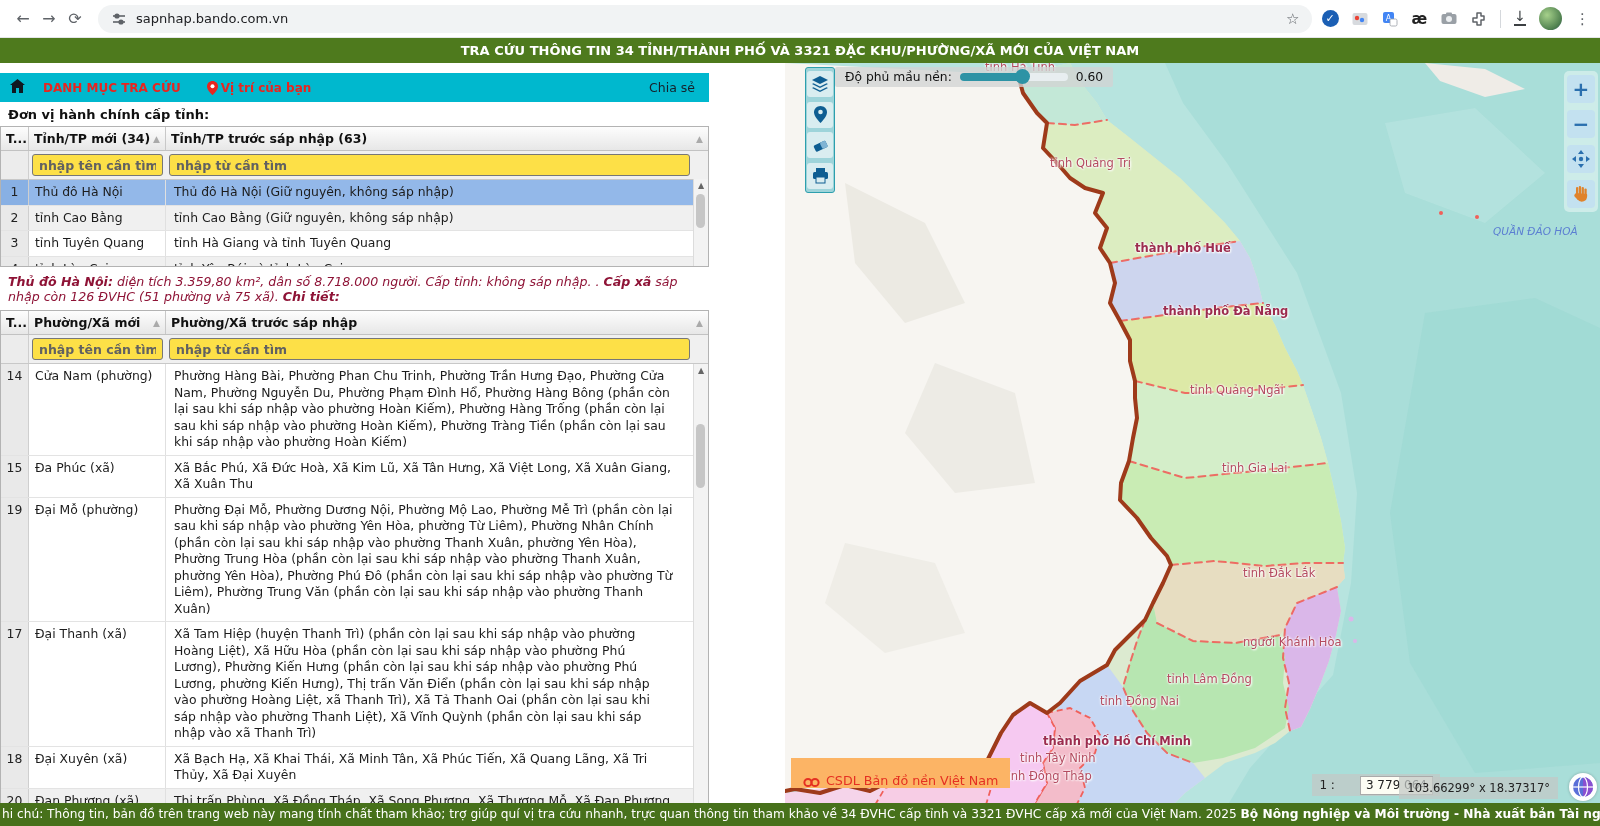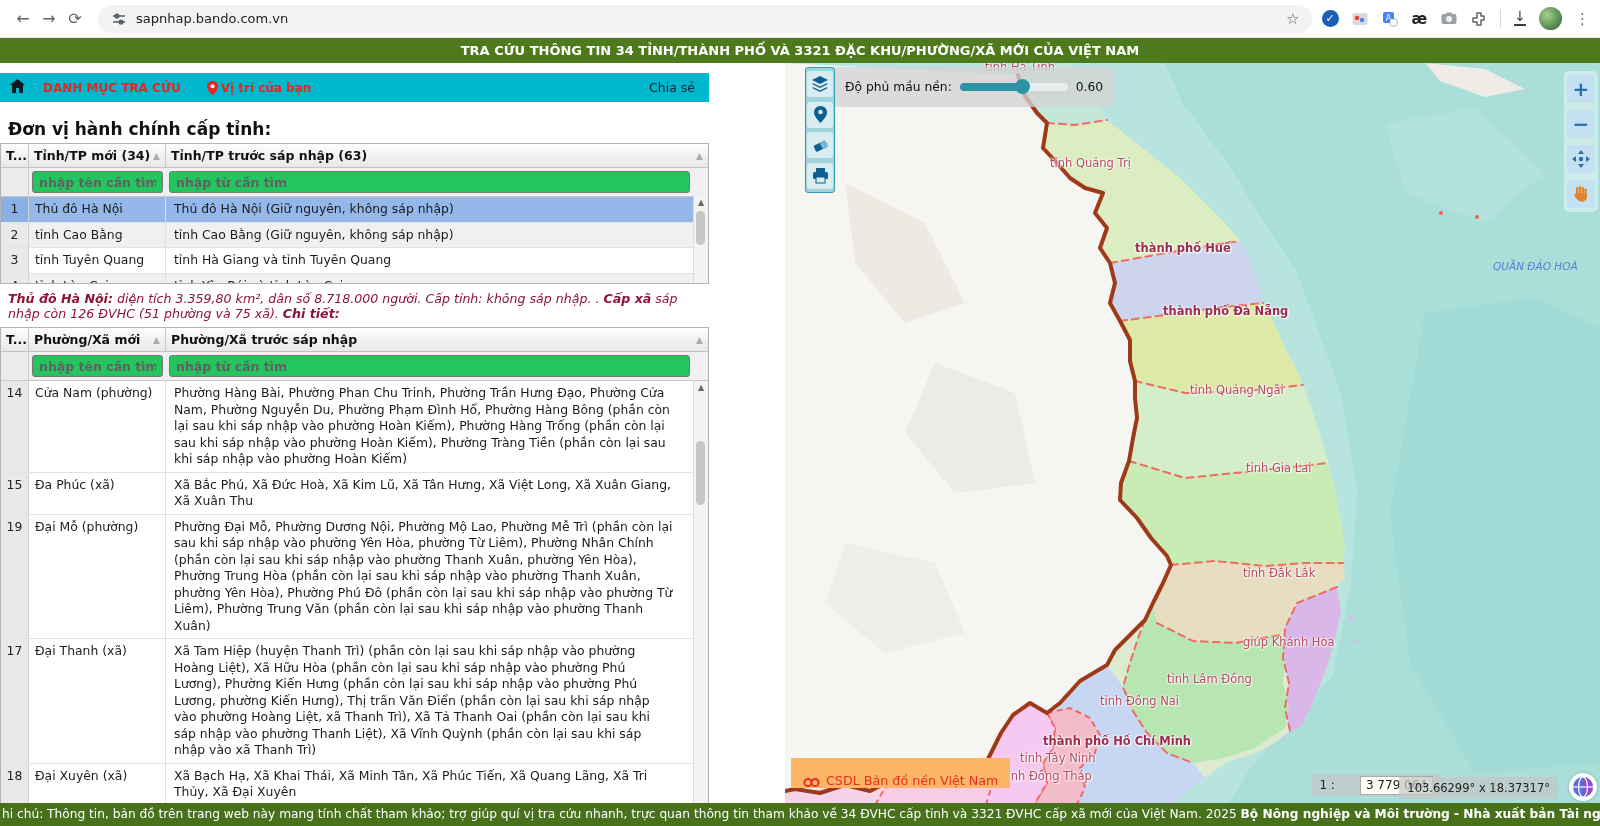--- a/index.html
+++ b/index.html
@@ -33,38 +33,38 @@
   
   .left-panel{position:absolute;left:0;top:73px;width:709px;height:740px;background:#fff;overflow:hidden;}
   .map-panel{position:absolute;left:785px;top:63px;width:815px;height:763px;background:#b7e4df;overflow:hidden;}
 
   
   .subnav{height:29px;background:#00b8ce;display:flex;align-items:center;padding:0 10px;gap:8px;}
   .subnav .menu{color:#e8251f;font-weight:bold;font-size:12px;margin-left:10px;}
   .subnav .loc{color:#e8251f;font-weight:bold;font-size:12px;margin-left:18px;display:flex;align-items:center;gap:3px;}
   .subnav .share{margin-left:auto;color:#15212b;font-size:12.5px;margin-right:4px;}
 
-  .section-heading{padding:17px 8px 4px;font-weight:bold;font-size:17px;color:#111;}
+  .section-heading{padding:5px 8px 4px;font-weight:bold;font-size:13px;color:#111;}
 
   
   .gtable{border:1px solid #b3b3b3;margin:0 0 0 0;position:relative;overflow:hidden;background:#fff;}
   .t1{height:139px;}
   .thead{display:flex;background:linear-gradient(#fdfdfd,#e7e7e7);border-bottom:1px solid #c2c2c2;
     font-weight:bold;font-size:12.5px;color:#111;height:23px;align-items:center;}
   .thead .hc{display:flex;align-items:center;height:100%;box-sizing:border-box;padding:0 5px;}
   .hc-num{width:28px;flex:0 0 28px;border-right:1px solid #c8c8c8;justify-content:flex-start;overflow:hidden;}
   .hc-new{width:137px;flex:0 0 137px;border-right:1px solid #c8c8c8;justify-content:space-between;}
   .hc-old{flex:1;justify-content:space-between;padding-right:20px;}
   .sort{color:#aaa;font-size:9px;}
   .tfilter{display:flex;height:28px;background:#f0f0f0;border-bottom:1px solid #c8c8c8;align-items:center;}
   .fc-num{width:28px;flex:0 0 28px;height:100%;background:#ececec;border-right:1px solid #cfcfcf;box-sizing:border-box;}
   .fc-new{width:137px;flex:0 0 137px;padding:2px 3px;box-sizing:border-box;}
   .fc-old{flex:1;padding:2px 3px 2px 3px;box-sizing:border-box;padding-right:18px;}
   .tfilter input{width:100%;height:22px;border:1px solid #777;border-radius:3px;box-sizing:border-box;
-    font-family:inherit;font-size:12.5px;font-weight:bold;color:#444;padding:0 6px;background:#22c55e;}
+    font-family:inherit;font-size:12.5px;font-weight:bold;color:#444;padding:0 6px;background:#fde047;}
   .tfilter input::placeholder{color:#616161;opacity:1;}
   .tbody{position:relative;}
   .trow{display:flex;border-bottom:1px solid #e3e3e3;font-size:12.4px;color:#1c1c1c;background:#fff;}
   .trow.alt{background:#f0f0f0;}
   .trow.sel{background:#93b8e9;}
   .trow.sel .cn{background:#88b0e4;}
   .cn{width:28px;flex:0 0 28px;background:#e9e9e9;border-right:1px solid #cfcfcf;display:flex;
     justify-content:center;align-items:flex-start;padding-top:4px;box-sizing:border-box;color:#222;}
   .cnew{width:137px;flex:0 0 137px;padding:4px 6px;border-right:1px solid #e0e0e0;box-sizing:border-box;}
   .cold{flex:1;padding:4px 8px;line-height:1.33;box-sizing:border-box;padding-right:20px;}
@@ -91,21 +91,21 @@
   .mlbl{position:absolute;font-size:11.5px;color:#b44b60;white-space:nowrap;
     text-shadow:0 0 3px #fff,0 0 2px #fff,1px 1px 2px #fff;z-index:5;}
   .mlbl.city{font-weight:bold;color:#9c2c4e;}
   .mlbl.sea{color:#5b7ed2;font-style:italic;font-size:10.5px;text-shadow:none;}
 
   .map-toolbar{position:absolute;left:20px;top:4px;width:30px;height:126px;background:rgba(150,208,216,.92);
     border:1px solid #2d9fae;border-radius:3px;display:flex;flex-direction:column;align-items:center;
     justify-content:space-between;padding:3px 0;box-sizing:border-box;z-index:10;}
   .mtb-btn{width:26px;height:26px;background:#d9edf0;border-radius:3px;display:flex;align-items:center;justify-content:center;}
 
-  .opacity-ctl{position:absolute;left:50px;top:4px;height:40px;background:rgba(210,212,212,.78);border-radius:2px;
+  .opacity-ctl{position:absolute;left:50px;top:4px;height:20px;background:rgba(210,212,212,.78);border-radius:2px;
     display:flex;align-items:center;gap:8px;padding:0 10px;z-index:10;}
   .opacity-ctl .lbl{font-size:12.3px;color:#111;}
   .slider{position:relative;width:108px;height:8px;border-radius:4px;background:#e8eef0;}
   .slider .fill{position:absolute;left:0;top:0;height:8px;width:62px;border-radius:4px;background:#2d93a5;}
   .slider .knob{position:absolute;left:55px;top:-4px;width:15px;height:15px;border-radius:50%;background:#2d93a5;}
   .opacity-ctl .val{font-size:12.3px;color:#111;}
 
   .zoom-ctl{position:absolute;right:2px;top:8px;width:34px;background:rgba(255,255,255,.42);border-radius:5px;
     display:flex;flex-direction:column;align-items:center;gap:7px;padding:4px 0;z-index:10;}
   .z-btn{width:28px;height:28px;border-radius:4px;background:#c3e1f0;color:#2a6fae;font-size:20px;font-weight:bold;
@@ -378,25 +378,25 @@
       <circle cx="566" cy="556" r="2.5" fill="#dab7e9"></circle>
       <circle cx="570" cy="578" r="2" fill="#dab7e9"></circle>
       <circle cx="656" cy="150" r="2" fill="#f0605a"></circle>
       <circle cx="692" cy="154" r="2" fill="#f0605a"></circle>
     </svg>
 
     <div class="mlbl" style="left:200px;top:-3px;">tỉnh Hà Tĩnh</div>
     <div class="mlbl" style="left:265px;top:93px;">tỉnh Quảng Trị</div>
     <div class="mlbl city" style="left:350px;top:178px;">thành phố Huế</div>
     <div class="mlbl city" style="left:378px;top:241px;">thành phố Đà Nẵng</div>
-    <div class="mlbl sea" style="left:708px;top:162px;margin-top:35px;">QUẦN ĐẢO HOÀ</div>
+    <div class="mlbl sea" style="left:708px;top:162px;">QUẦN ĐẢO HOÀ</div>
     <div class="mlbl" style="left:405px;top:320px;">tỉnh Quảng Ngãi</div>
-    <div class="mlbl" style="left:437px;top:398px;margin-left:24px;">tỉnh Gia Lai</div>
+    <div class="mlbl" style="left:437px;top:398px;">tỉnh Gia Lai</div>
     <div class="mlbl" style="left:442px;top:503px;margin-left:16px;">tỉnh Đắk Lắk</div>
-    <div class="mlbl" style="left:458px;top:572px;">giúp Khánh Hòa</div>
+    <div class="mlbl" style="left:458px;top:572px;">người Khánh Hòa</div>
     <div class="mlbl" style="left:382px;top:609px;">tỉnh Lâm Đồng</div>
     <div class="mlbl" style="left:315px;top:631px;">tỉnh Đồng Nai</div>
     <div class="mlbl city" style="left:258px;top:671px;">thành phố Hồ Chí Minh</div>
     <div class="mlbl" style="left:235px;top:688px;">tỉnh Tây Ninh</div>
     <div class="mlbl" style="left:218px;top:706px;">tỉnh Đồng Tháp</div>
 
     <div class="map-toolbar">
       <div class="mtb-btn">
         <svg width="18" height="18" viewBox="0 0 18 18">
             <g fill="#0e5e92">

